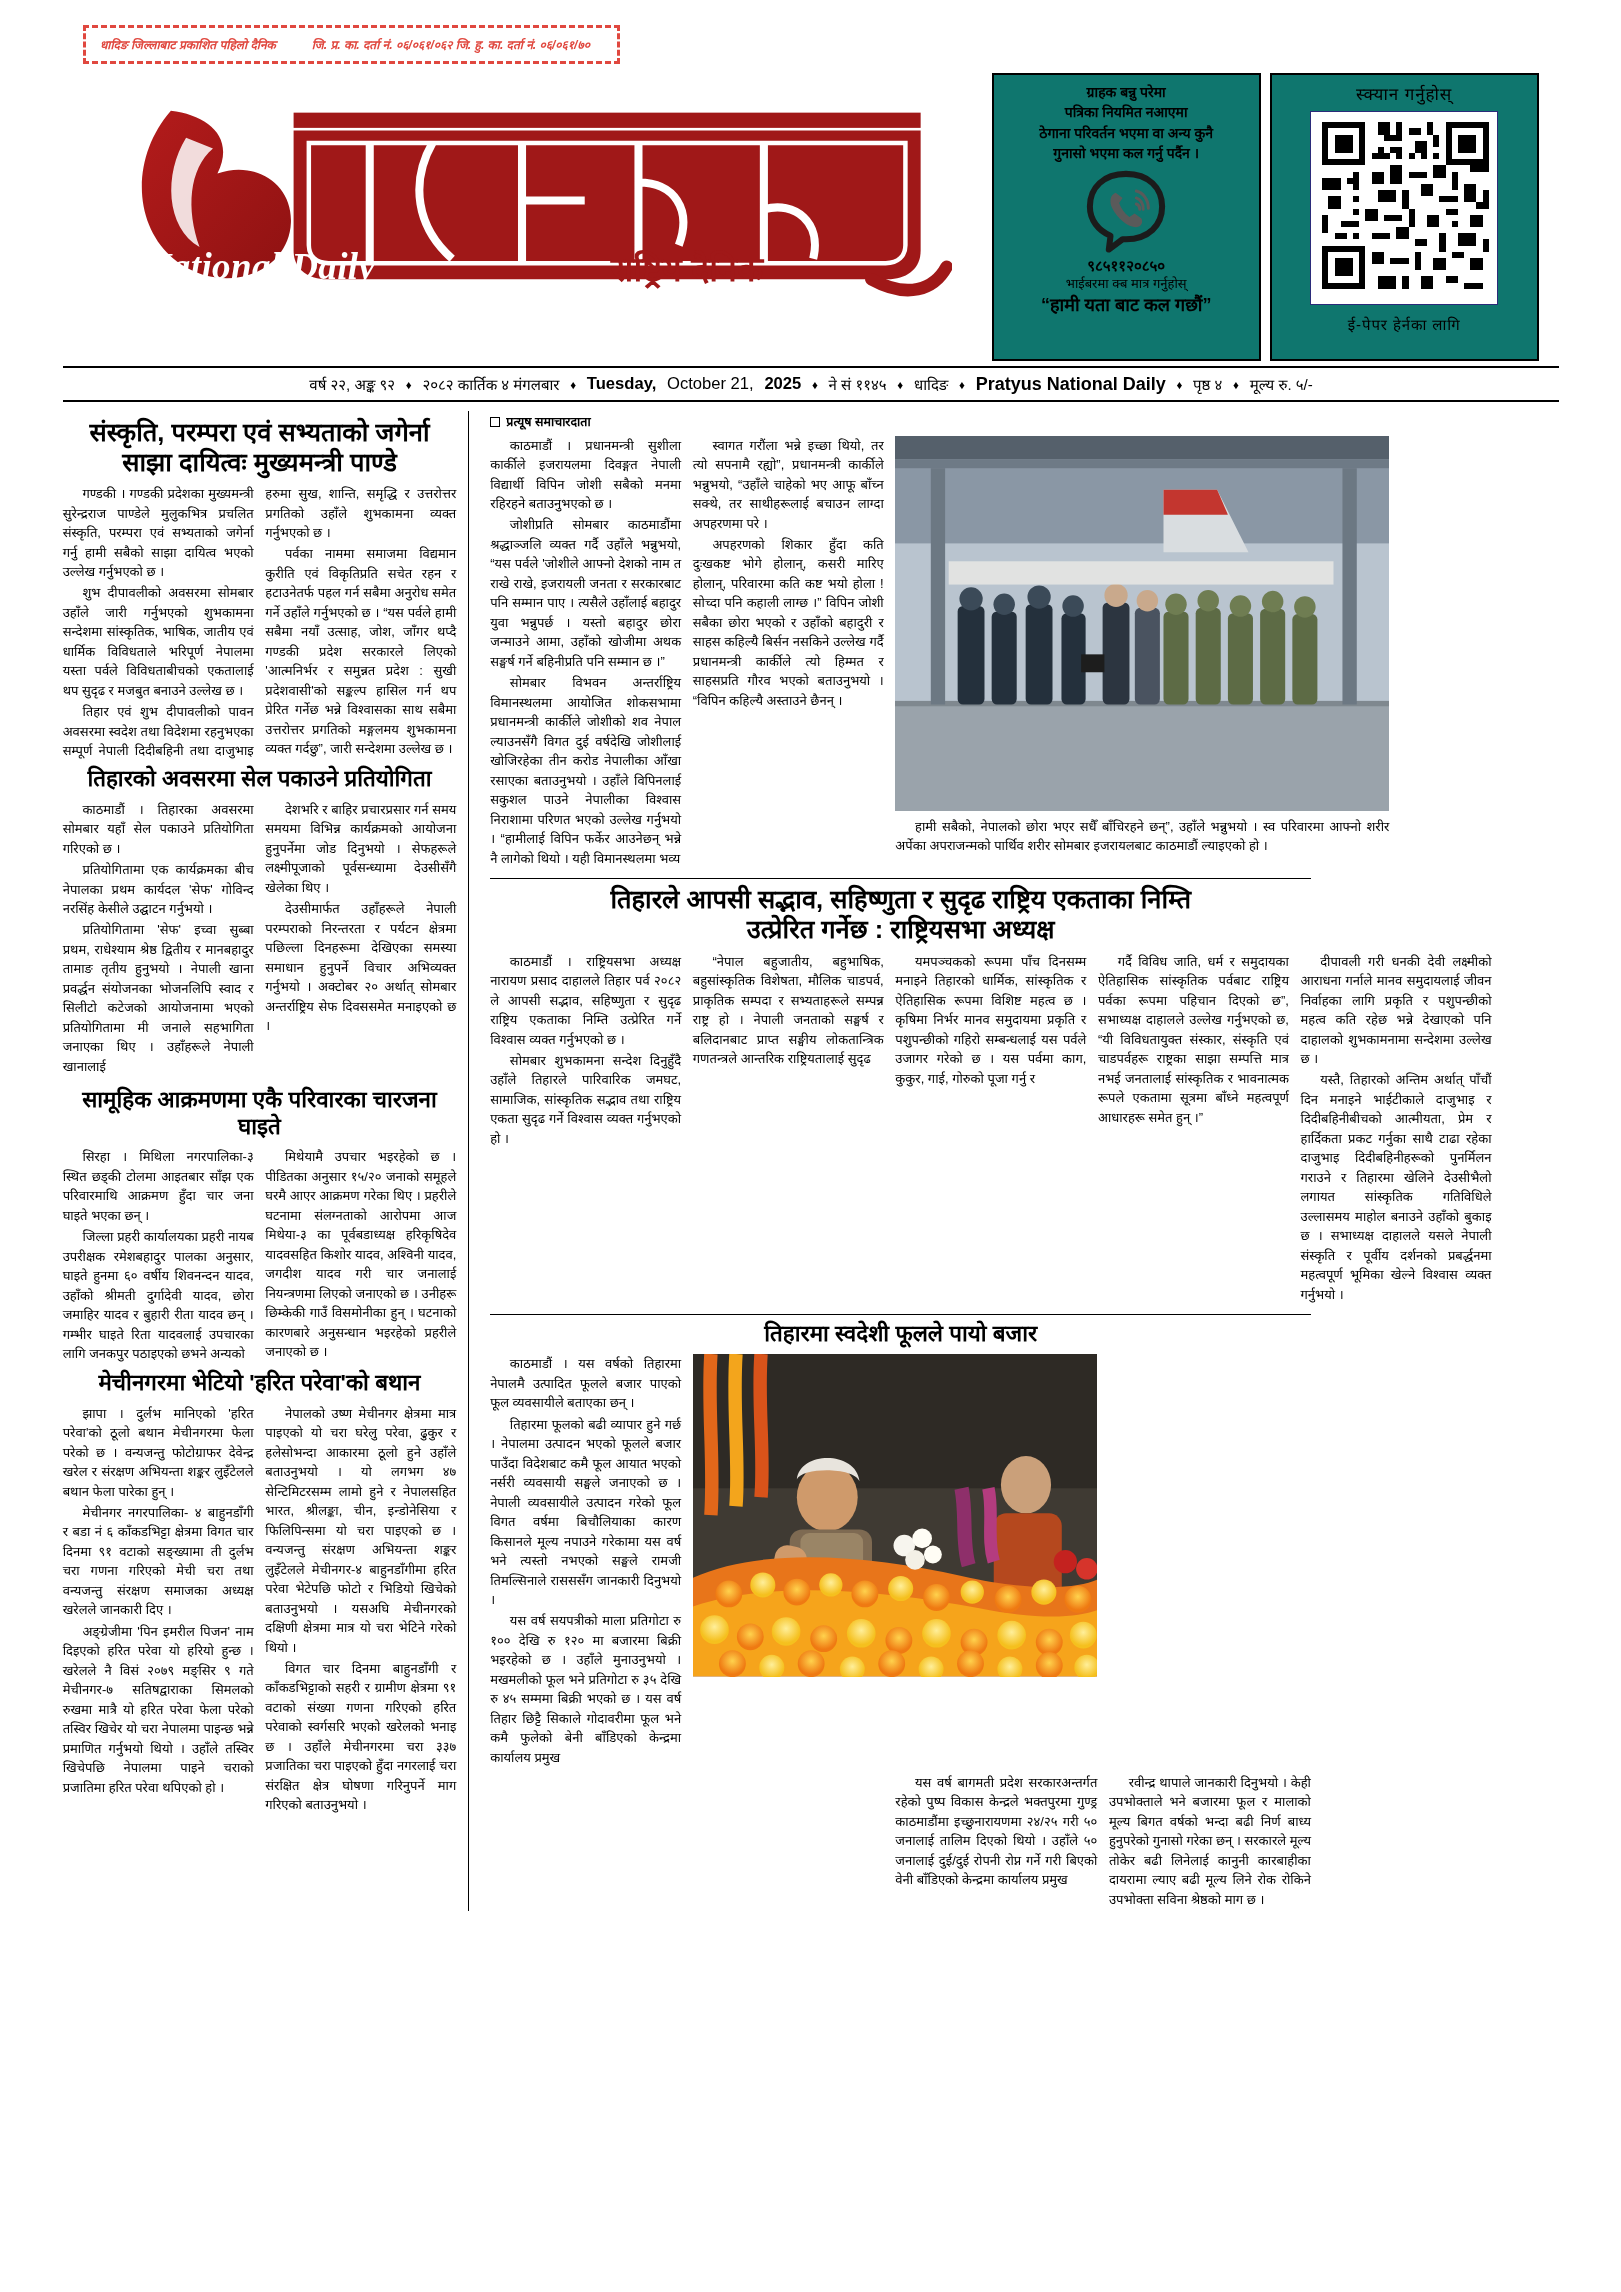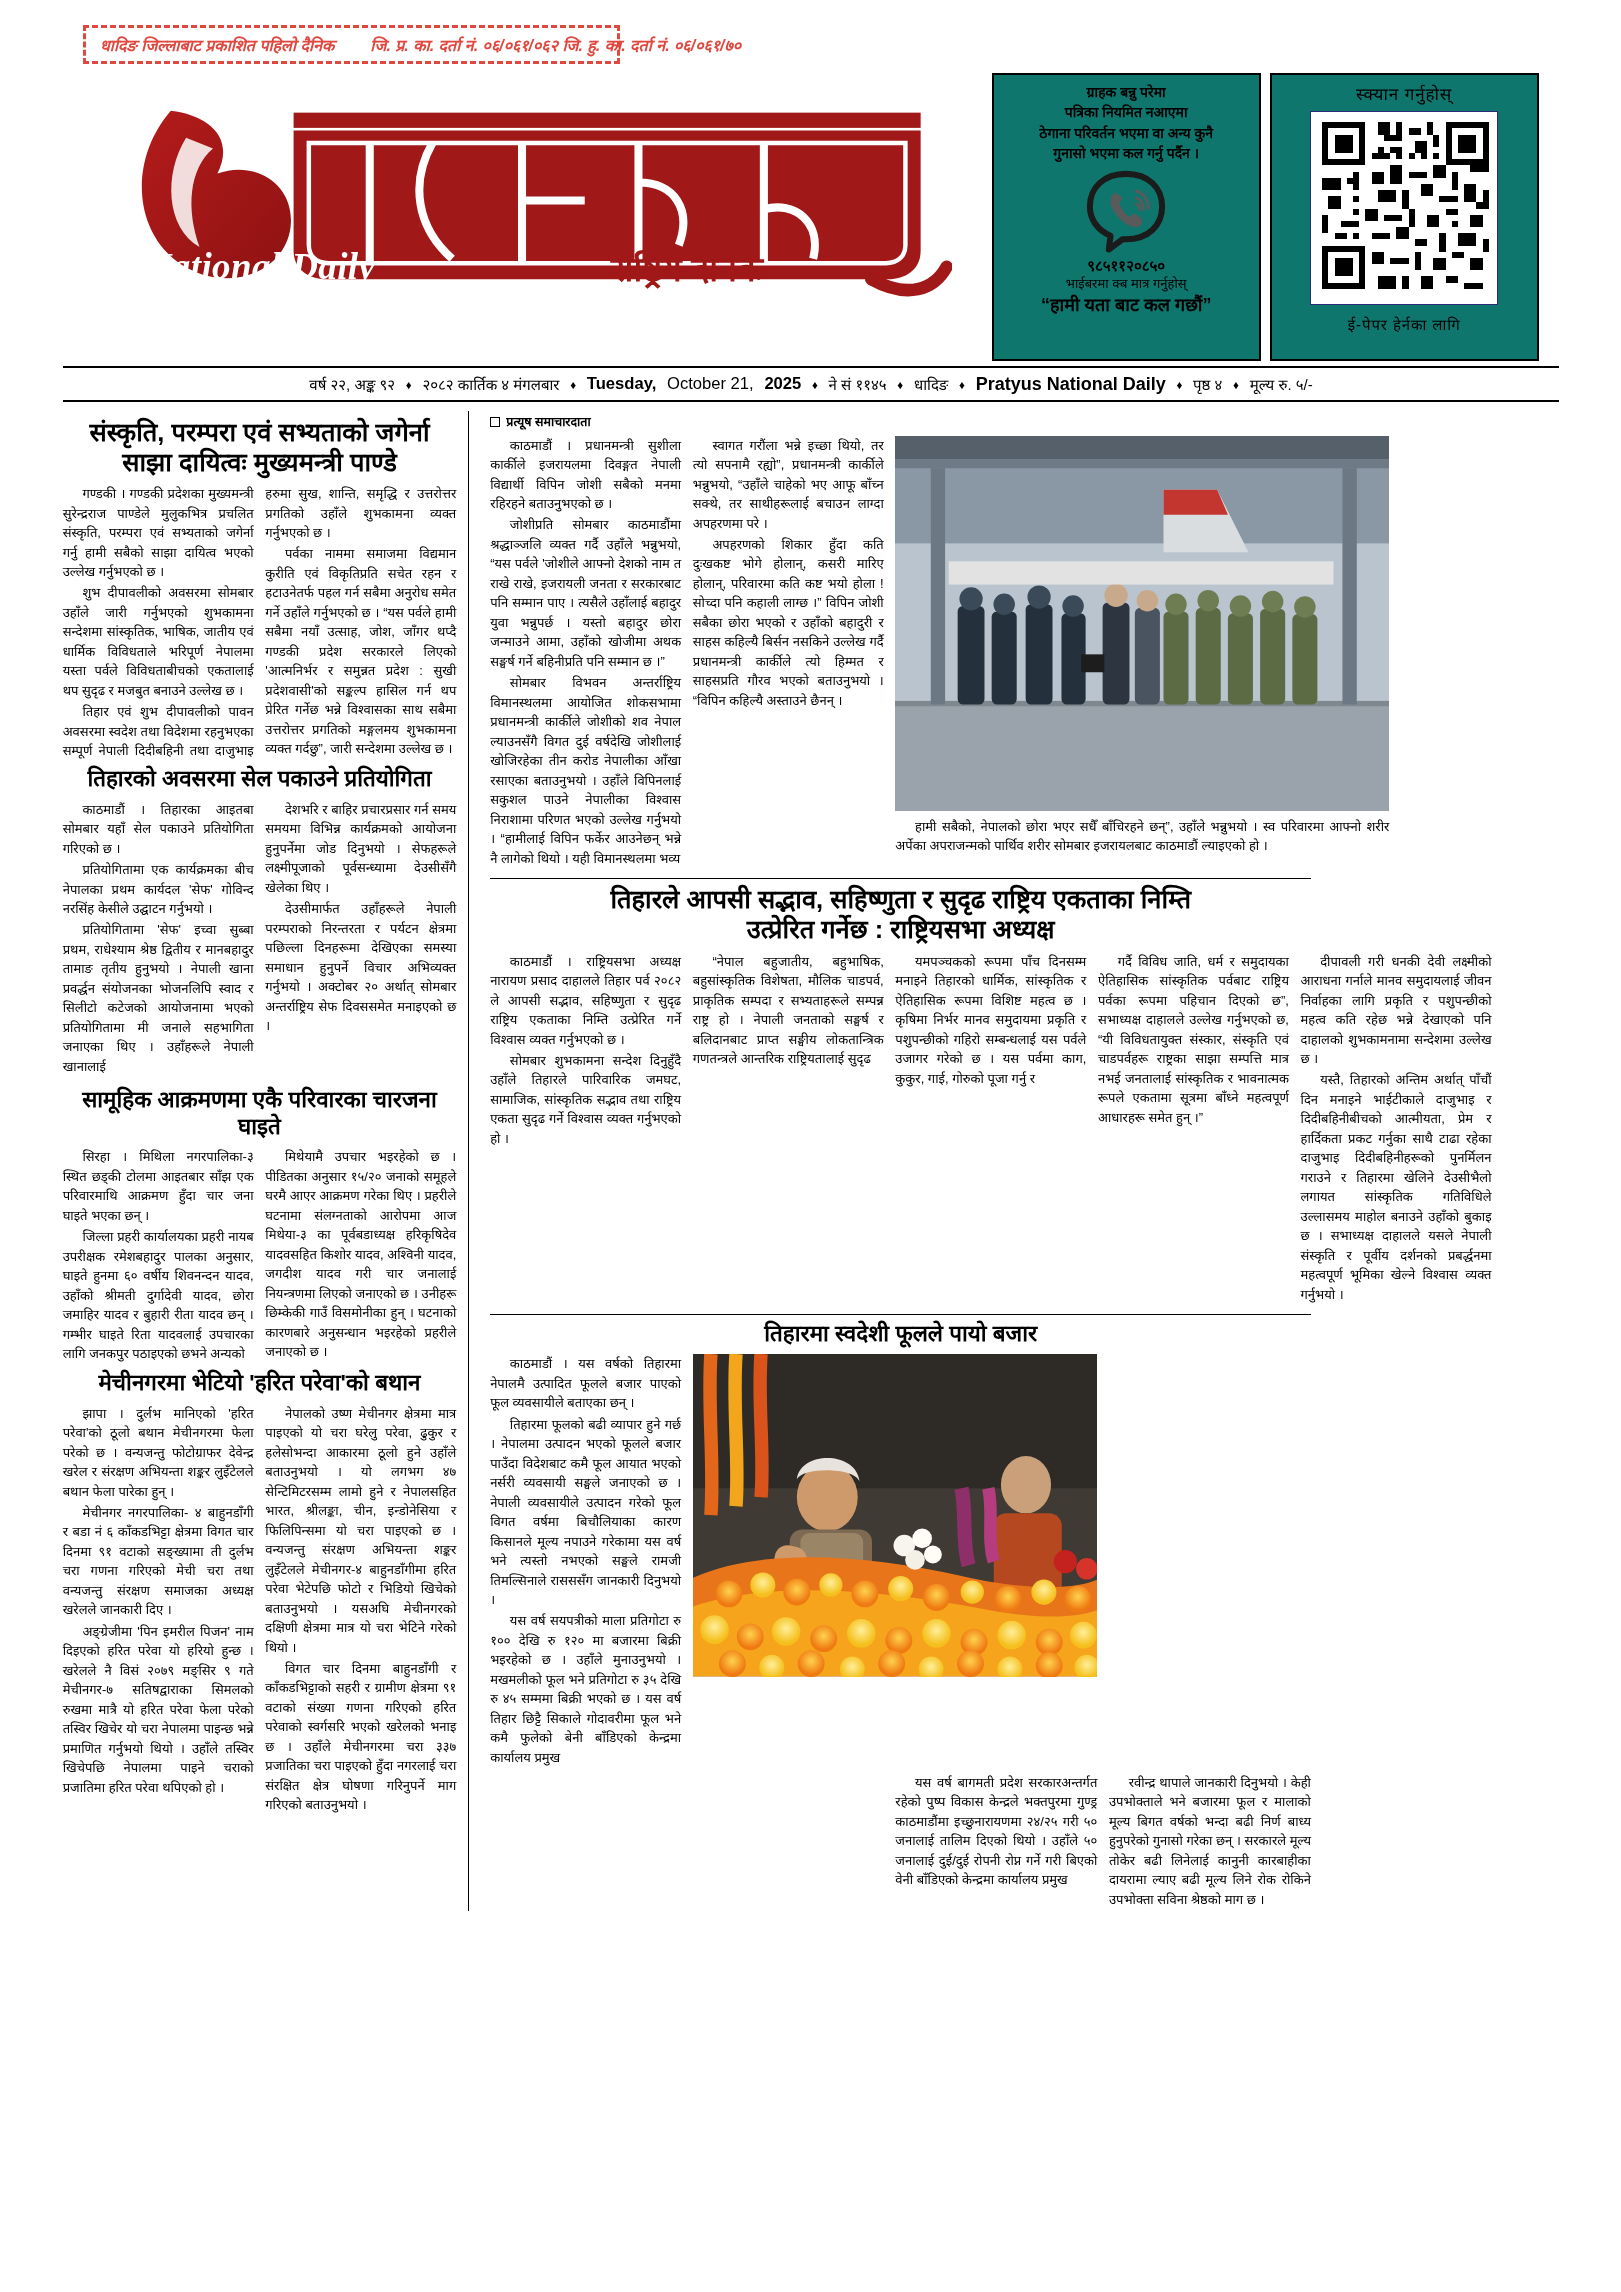--- a/index.html
+++ b/index.html
@@ -15,21 +15,21 @@
   
   .topstrip {
     position: relative;
     margin: 25px 0 0 63px;
     width: 537px; height: 39px;
     border: 3.6px dashed #e0483f;
     display: flex; align-items: center;
   }
   .topstrip .reg-text {
     display: flex; gap: 36px; align-items: flex-end;
-    font-size: 16px; font-style: italic; color: #e0483f;
+    font-size: 12px; font-style: italic; color: #e0483f;
     font-family: "Liberation Sans", sans-serif;
     white-space: nowrap; padding-left: 14.3px; font-weight: 600;
   }
 
   
   .masthead-row { display: flex; align-items: flex-start; margin-top: 1.8px; }
   .logo-block { width: 972px; position: relative; height: 269px; }
 
   .nep-logo {
     position: absolute; left: 81px; top: 9px;
@@ -335,21 +335,21 @@
           <p class="body">गण्डकी । गण्डकी प्रदेशका मुख्यमन्त्री सुरेन्द्रराज पाण्डेले मुलुकभित्र प्रचलित संस्कृति, परम्परा एवं सभ्यताको जगेर्ना गर्नु हामी सबैको साझा दायित्व भएको उल्लेख गर्नुभएको छ ।</p>
           <p class="body">शुभ दीपावलीको अवसरमा सोमबार उहाँले जारी गर्नुभएको शुभकामना सन्देशमा सांस्कृतिक, भाषिक, जातीय एवं धार्मिक विविधताले भरिपूर्ण नेपालमा यस्ता पर्वले विविधताबीचको एकतालाई थप सुदृढ र मजबुत बनाउने उल्लेख छ ।</p>
           <p class="body">तिहार एवं शुभ दीपावलीको पावन अवसरमा स्वदेश तथा विदेशमा रहनुभएका सम्पूर्ण नेपाली दिदीबहिनी तथा दाजुभाइ हरुमा सुख, शान्ति, समृद्धि र उत्तरोत्तर प्रगतिको उहाँले शुभकामना व्यक्त गर्नुभएको छ ।</p>
           <p class="body">पर्वका नाममा समाजमा विद्यमान कुरीति एवं विकृतिप्रति सचेत रहन र हटाउनेतर्फ पहल गर्न सबैमा अनुरोध समेत गर्ने उहाँले गर्नुभएको छ । “यस पर्वले हामी सबैमा नयाँ उत्साह, जोश, जाँगर थप्दै गण्डकी प्रदेश सरकारले लिएको 'आत्मनिर्भर र समुन्नत प्रदेश : सुखी प्रदेशवासी'को सङ्कल्प हासिल गर्न थप प्रेरित गर्नेछ भन्ने विश्वासका साथ सबैमा उत्तरोत्तर प्रगतिको मङ्गलमय शुभकामना व्यक्त गर्दछु”, जारी सन्देशमा उल्लेख छ ।</p>
         </div>
       </div>
 
       <div style="margin-top:5.4px">
         <h2 class="hl small">तिहारको अवसरमा सेल पकाउने प्रतियोगिता</h2>
         <div class="cols2">
-          <p class="body">काठमाडौं । तिहारका आइतबा सोमबार यहाँ सेल पकाउने प्रतियोगिता गरिएको छ ।</p>
+          <p class="body">काठमाडौं । तिहारका अवसरमा सोमबार यहाँ सेल पकाउने प्रतियोगिता गरिएको छ ।</p>
           <p class="body">प्रतियोगितामा एक कार्यक्रमका बीच नेपालका प्रथम कार्यदल 'सेफ' गोविन्द नरसिंह केसीले उद्घाटन गर्नुभयो ।</p>
           <p class="body">प्रतियोगितामा 'सेफ' इच्वा सुब्बा प्रथम, राधेश्याम श्रेष्ठ द्वितीय र मानबहादुर तामाङ तृतीय हुनुभयो । नेपाली खाना प्रवर्द्धन संयोजनका भोजनलिपि स्वाद र सिलीटो कटेजको आयोजनामा भएको प्रतियोगितामा मी जनाले सहभागिता जनाएका थिए । उहाँहरूले नेपाली खानालाई</p>
           <p class="body">देशभरि र बाहिर प्रचारप्रसार गर्न समय समयमा विभिन्न कार्यक्रमको आयोजना हुनुपर्नेमा जोड दिनुभयो । सेफहरूले लक्ष्मीपूजाको पूर्वसन्ध्यामा देउसीसँगै खेलेका थिए ।</p>
           <p class="body">देउसीमार्फत उहाँहरूले नेपाली परम्पराको निरन्तरता र पर्यटन क्षेत्रमा पछिल्ला दिनहरूमा देखिएका समस्या समाधान हुनुपर्ने विचार अभिव्यक्त गर्नुभयो । अक्टोबर २० अर्थात् सोमबार अन्तर्राष्ट्रिय सेफ दिवससमेत मनाइएको छ ।</p>
         </div>
       </div>
 
       <div style="margin-top:11px">
         <h2 class="hl small">सामूहिक आक्रमणमा एकै परिवारका चारजना घाइते</h2>
         <div class="cols2">

